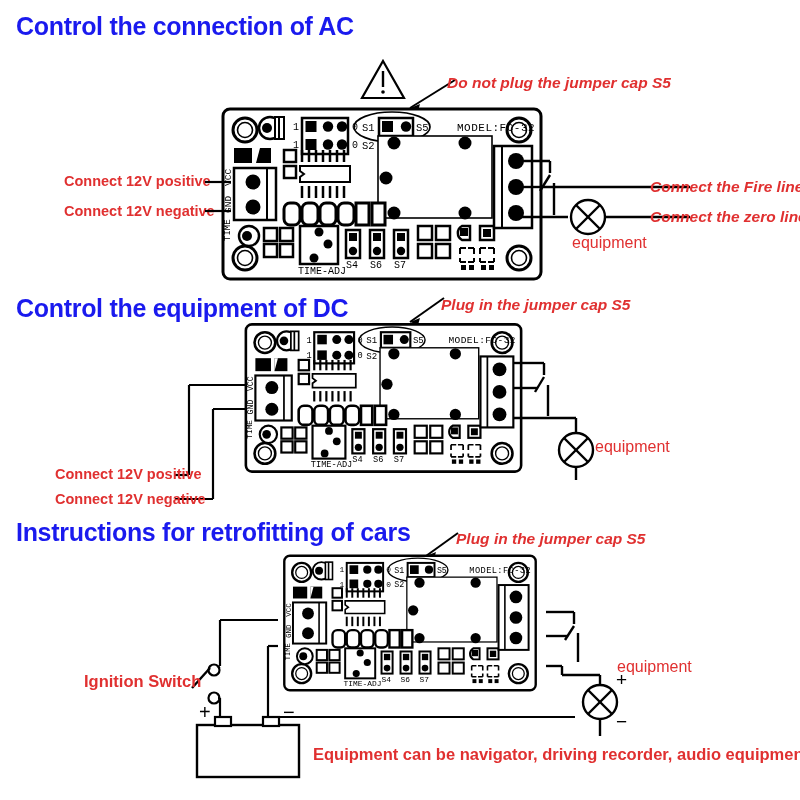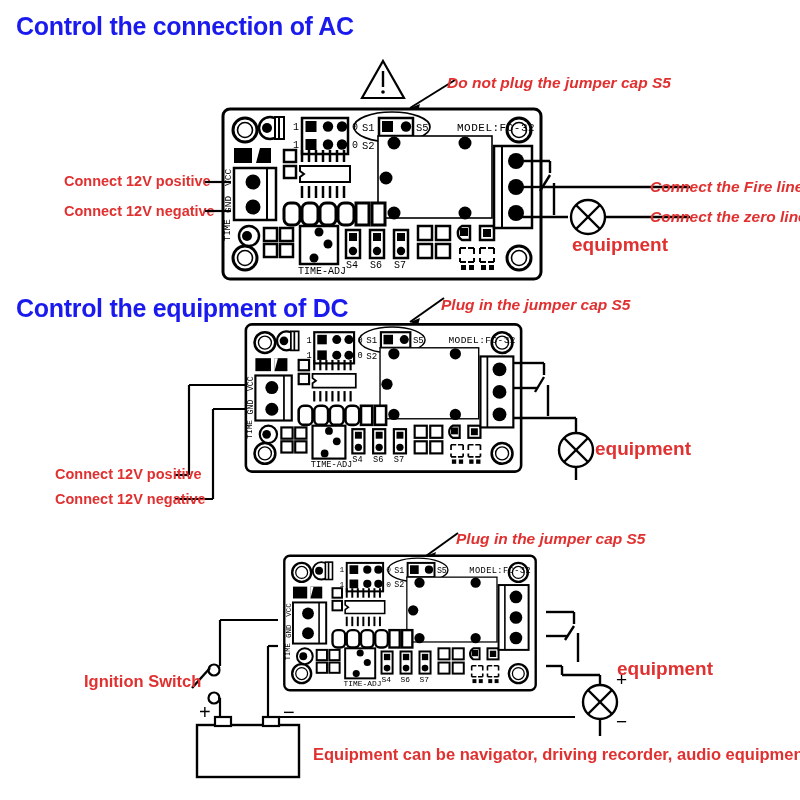--- a/index.html
+++ b/index.html
@@ -4,21 +4,21 @@
 <style>
   html,body{margin:0;padding:0;background:#ffffff;}
   body{width:800px;height:800px;position:relative;overflow:hidden;
        font-family:"Liberation Sans","DejaVu Sans",sans-serif;}
   .stage{position:absolute;left:0;top:0;width:800px;height:592px;}
   .abs{position:absolute;}
   .sec-title{color:#1a1aee;font-size:25px;font-weight:700;letter-spacing:-0.3px;white-space:nowrap;}
   .red{color:#e03030;font-weight:600;white-space:nowrap;}
   .red-s{font-size:14.5px;}
   .red-m{font-size:15.5px;font-style:italic;}
-  .red-b{font-size:19px;font-weight:700;}
+  .red-b{font-size:16px;font-weight:400;}
   .red-l{font-size:16.5px;}
   svg{display:block;overflow:visible;}
   .pcbsvg{position:absolute;}
 </style>
 </head>
 <body>
 
 <div class="stage">
 
   <div class="abs sec-title" style="left:16px;top:12px;">Control the connection of AC</div>
@@ -367,20 +367,21 @@
 
     <line x1="6" y1="68" x2="68" y2="68" stroke="#000" stroke-width="2.4"></line>
     <line x1="68" y1="68" x2="68" y2="82" stroke="#000" stroke-width="2.4"></line>
     <circle cx="68" cy="100" r="17" fill="#fff" stroke="#000" stroke-width="2.4"></circle>
     <line x1="56" y1="88" x2="80" y2="112" stroke="#000" stroke-width="2.4"></line>
     <line x1="80" y1="88" x2="56" y2="112" stroke="#000" stroke-width="2.4"></line>
     <line x1="68" y1="117" x2="68" y2="130" stroke="#000" stroke-width="2.4"></line>
   </svg>
   <div class="abs red red-b" style="left:595px;top:438px;">equipment</div>
 
+  <div class="abs sec-title" style="left:16px;top:518px;">Instructions for retrofitting of cars</div>
 
   <svg class="abs" style="left:408px;top:524px;" width="58" height="40">
     <line x1="50" y1="9" x2="18" y2="32" stroke="#000" stroke-width="2"></line>
     <polygon points="18,32 28,28 26,35" fill="#000"></polygon>
   </svg>
   <div class="abs red red-m" style="left:456px;top:530px;">Plug in the jumper cap S5</div>
 
   <svg class="pcbsvg" style="left:275px;top:555px;" width="270" height="136" viewBox="0 0 320 172">
     <rect x="1" y="1" width="318" height="170" rx="7" ry="7" fill="#fff" stroke="#000" stroke-width="3"></rect>
     <circle cx="23" cy="22" r="12" fill="#fff" stroke="#000" stroke-width="3"></circle>

